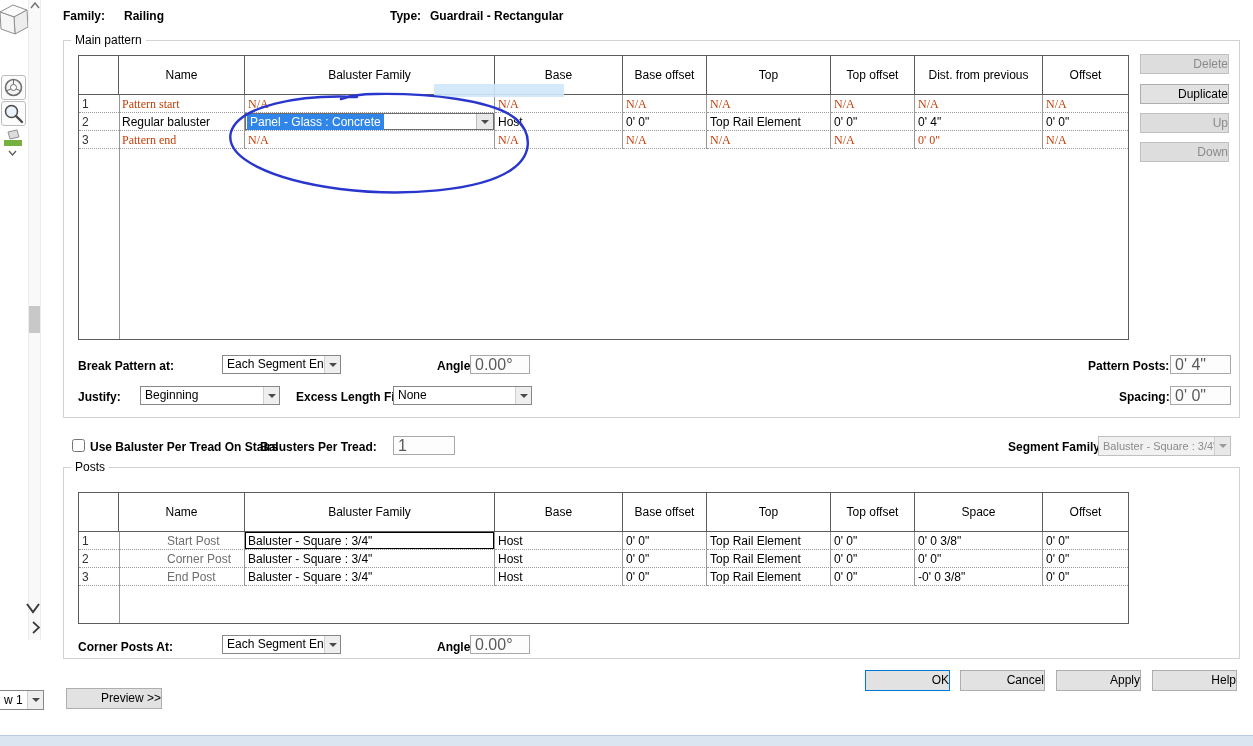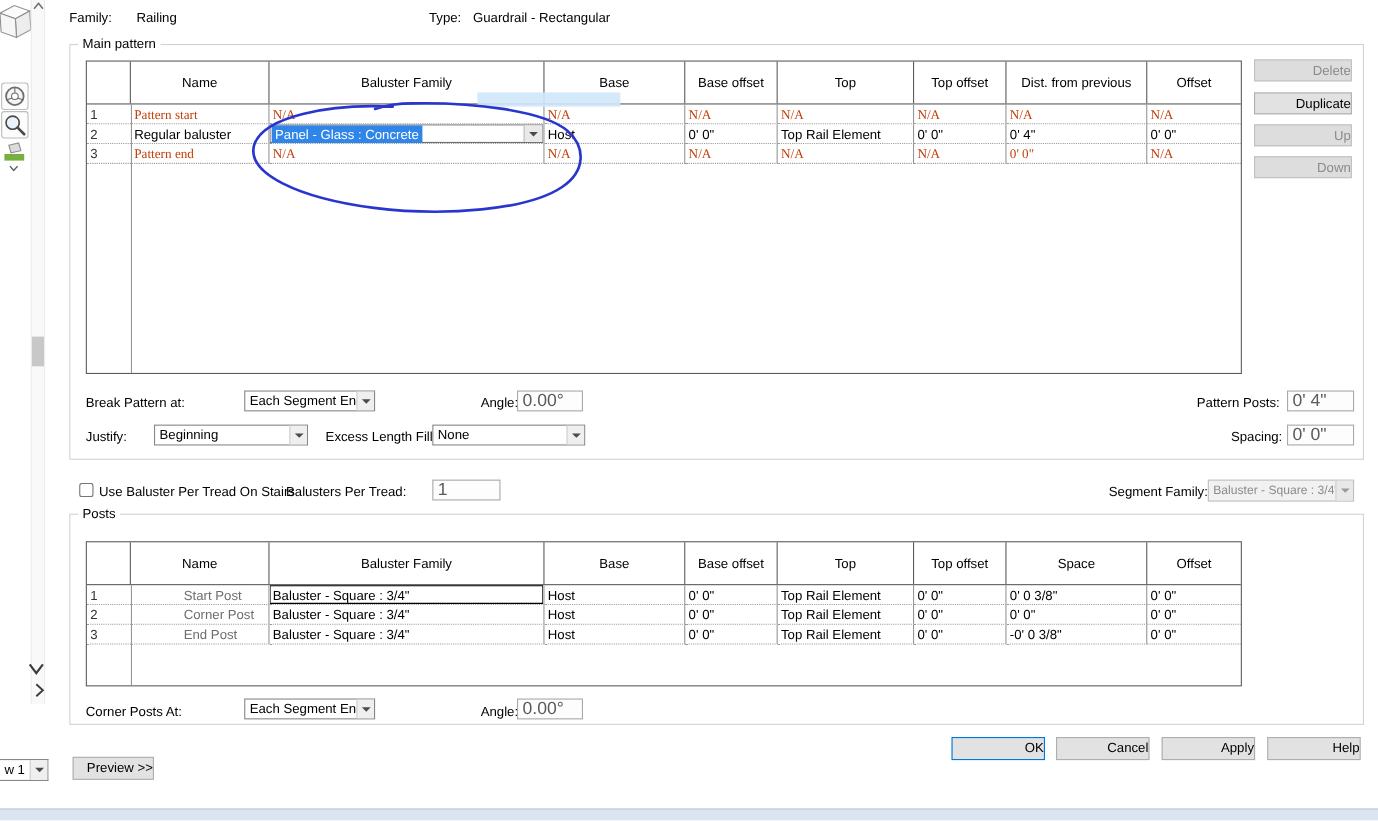--- a/index.html
+++ b/index.html
@@ -1,19 +1,19 @@
 <!DOCTYPE html>
 <html style="--selection-bg: #2f86e8; --annotation-blue: #2936cd; --statusbar-bg: #dbe5f1;"><head>
 <meta charset="utf-8">
 <style>
   * { box-sizing: border-box; margin: 0; padding: 0; }
   html,body { width:1253px; height:746px; background:#fff; font-family:"Liberation Sans","DejaVu Sans",sans-serif; font-size:12px; color:#000; overflow:hidden; }
   #screen { position:relative; width:1253px; height:746px; background:#fff; }
   .abs { position:absolute; }
-  .lbl { white-space:nowrap; line-height:14px; }
+  .lbl { white-space:nowrap; line-height:14px;font-weight:bold; }
 
   
   .groupbox { border:1px solid #d2d2d2; background:transparent; }
   .grouplabel { position:absolute; top:-7px; left:7px; background:#fff; padding:0 4px; line-height:13px; }
 
   
   .tbl { position:absolute; background:#fff; border:1px solid #5c5c5c; }
   .grid { display:grid; grid-template-columns:40px 126px 250px 128px 84px 124px 84px 128px 85px; }
   .thead { height:39px; border-bottom:1px solid #5c5c5c; }
   .th { border-right:1px solid #5c5c5c; display:flex; align-items:center; justify-content:center; text-align:center; overflow:hidden; white-space:nowrap; }
@@ -296,21 +296,21 @@
       </span>
   </div>
   <span class="abs lbl" style="left:437px;top:640px">Angle:</span>
   <input class="abs field" style="left: 470px; top: 635px; width: 60px; height: 19px;" value="0.00°">
 
   <div class="abs btn default" style="left:865px;top:670px;width:85px;height:21px;line-height:19px">OK</div>
   <div class="abs btn" style="left:960px;top:670px;width:85px;height:21px;line-height:19px">Cancel</div>
   <div class="abs btn" style="left:1056px;top:670px;width:85px;height:21px;line-height:19px">Apply</div>
   <div class="abs btn" style="left:1152px;top:670px;width:85px;height:21px;line-height:19px">Help</div>
 
-  <div class="abs btn" style="left:66px;top:688px;width:74px;height:21px;line-height:19px">Preview &gt;&gt;</div>
+  <div class="abs btn" style="left:66px;top:688px;width:96px;height:21px;line-height:19px">Preview &gt;&gt;</div>
 
   <div class="abs combo" style="left:0;top:690px;width:44px;height:20px;border-left:none">
     <span class="txt">w 1</span>
     <span class="arrowbox">
         <span class="tri"></span>
       </span>
   </div>
 
   <div class="abs statusbar" style="left:0;top:735px;width:1253px;height:11px"></div>
 

